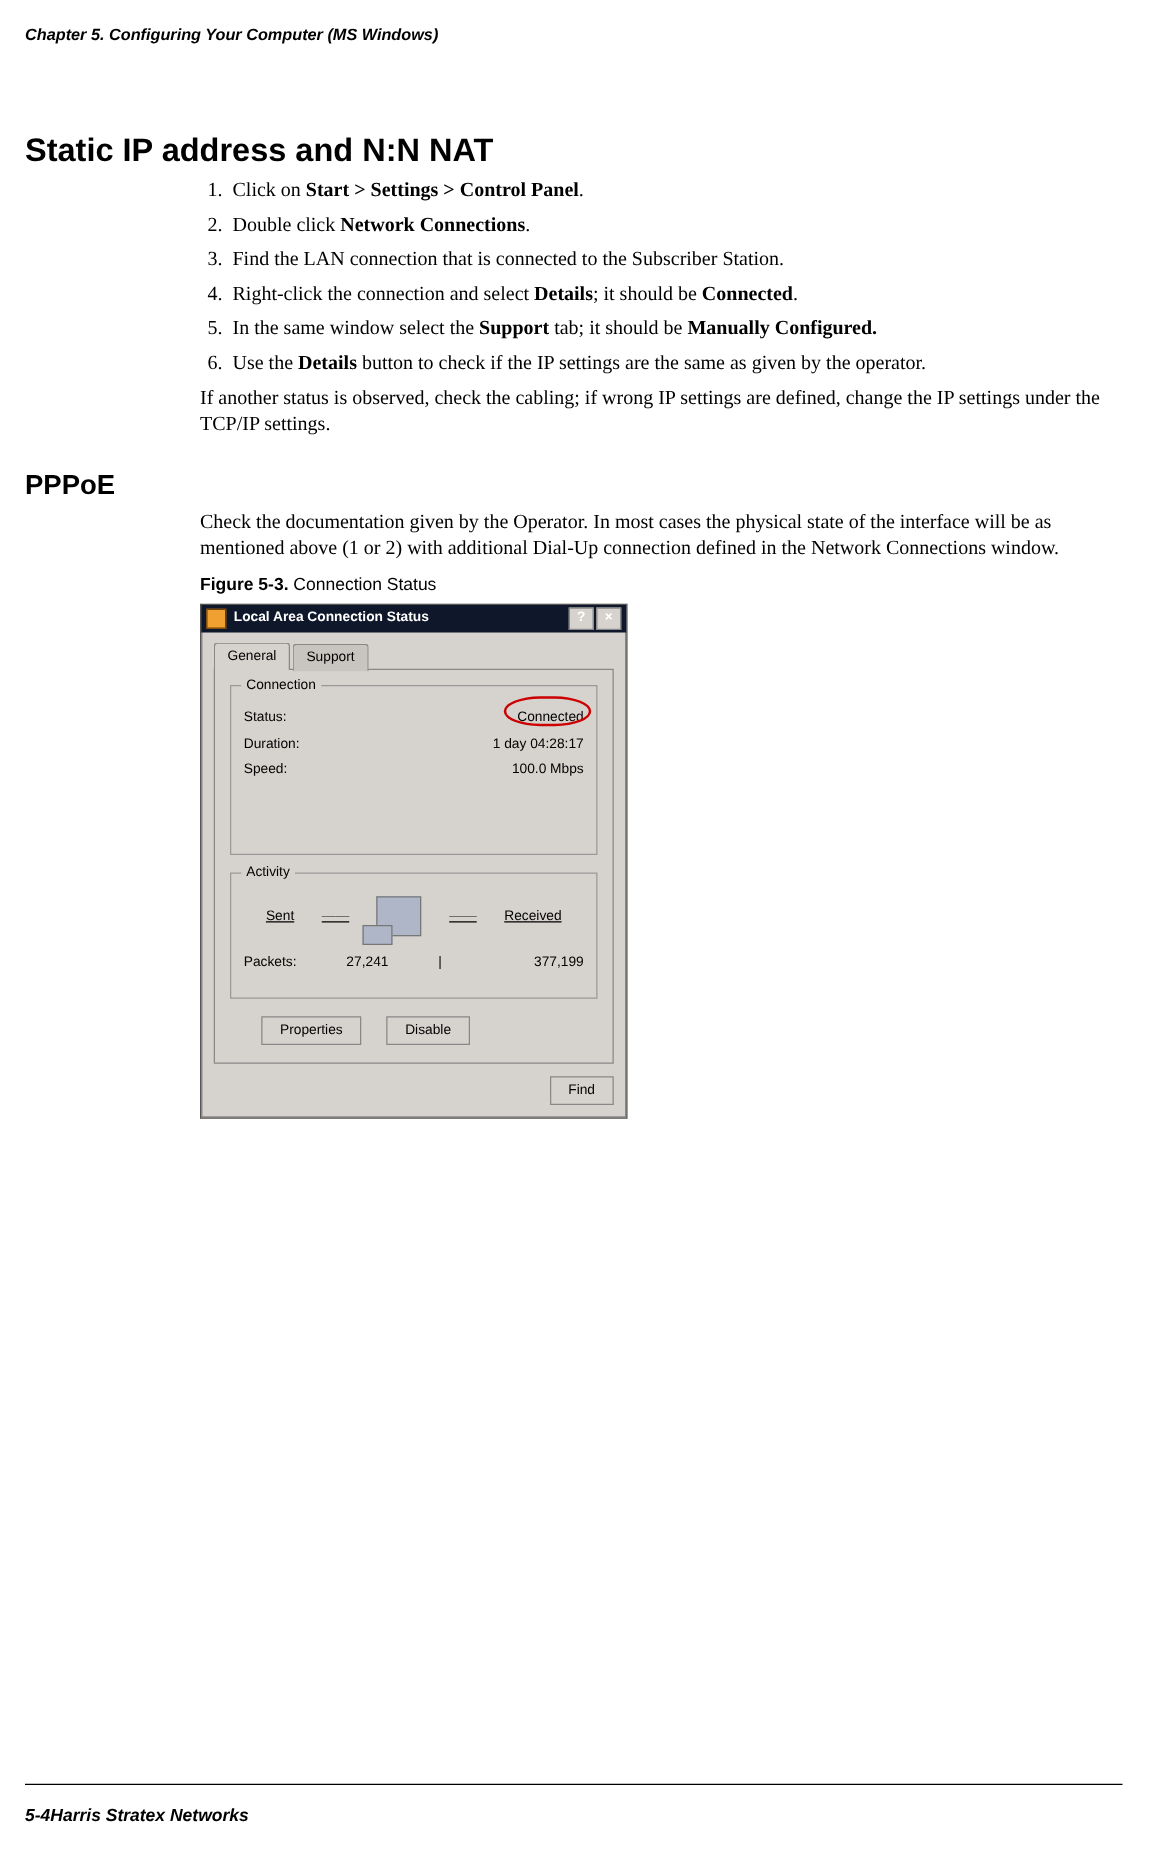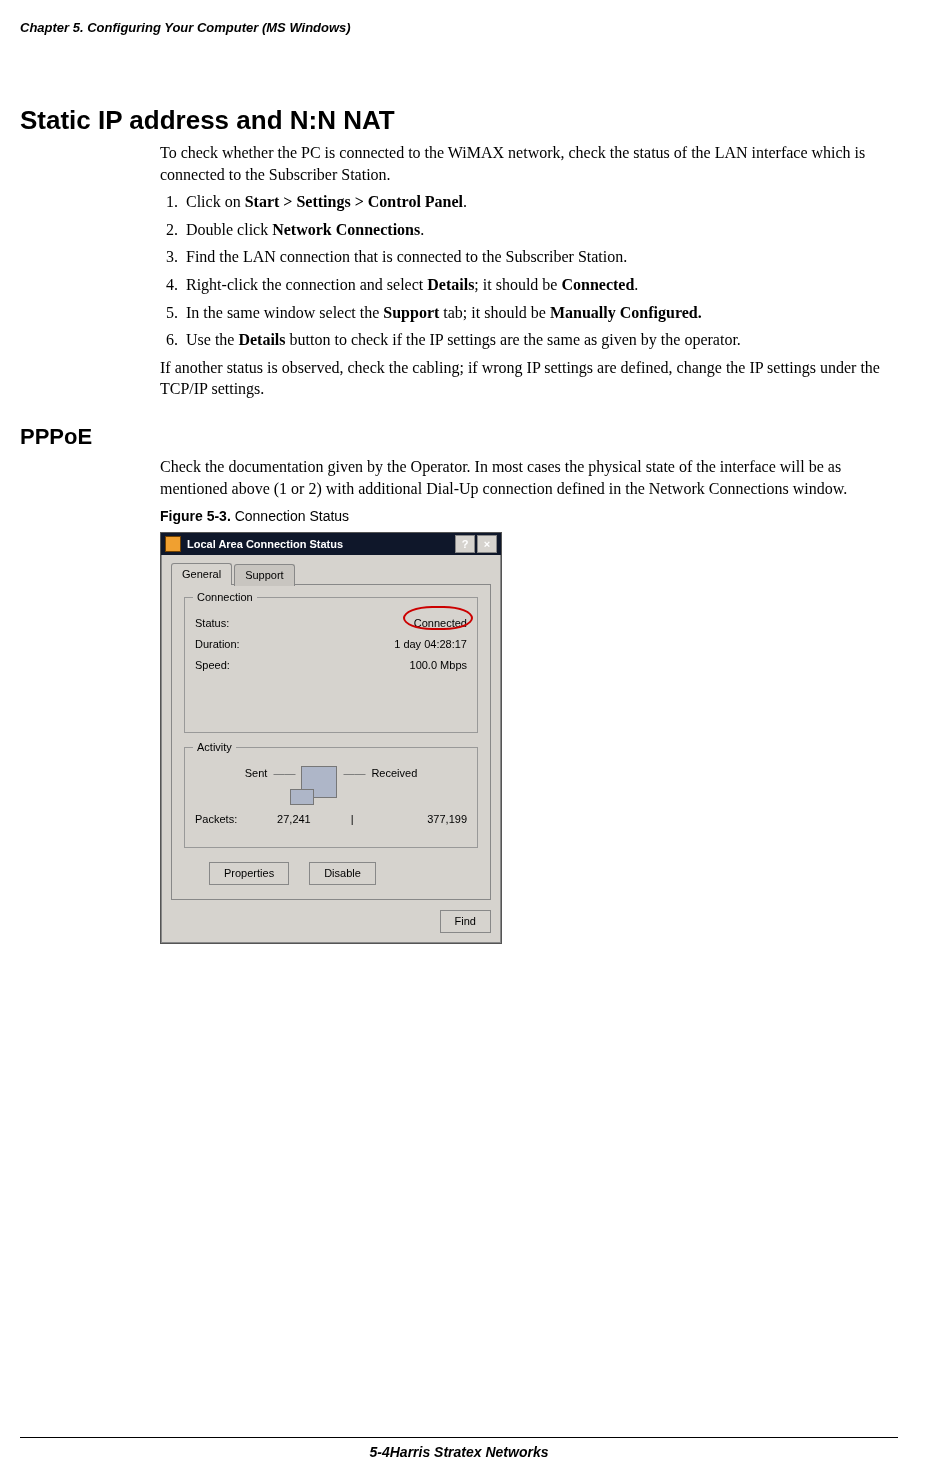--- a/index.html
+++ b/index.html
@@ -22,40 +22,39 @@
   .titlebar .wbtn{width:18px;height:16px;background:#d6d3ce;border:1px solid #888;margin-left:2px;display:flex;align-items:center;justify-content:center;font-size:11px;line-height:1;}
   .dlgbody{padding:8px 10px 10px 10px;}
   .tabs{display:flex;gap:0;margin-bottom:-1px;}
   .tab{border:1px solid #888;border-bottom:none;background:#d6d3ce;padding:3px 10px;border-radius:3px 3px 0 0;margin-right:2px;position:relative;}
   .tab.inactive{background:#c8c5c0;top:1px;}
   .tabpanel{border:1px solid #888;background:#d6d3ce;padding:12px 12px 14px 12px;}
   .group{border:1px solid #999;padding:12px 10px 14px 10px;position:relative;margin-bottom:14px;}
   .group .glabel{position:absolute;top:-8px;left:8px;background:#d6d3ce;padding:0 4px;font-size:11px;}
   .row{display:flex;justify-content:space-between;margin:6px 0;font-size:11px;}
   .circle{position:absolute;border:2px solid #c00;border-radius:50%/60%;width:66px;height:20px;right:4px;top:8px;}
-  .activity-mid{display:flex;align-items:flex-start;justify-content:center;gap:6px;margin:6px 0 8px 0;font-size:11px;}
+  .activity-mid{display:flex;align-items:center;justify-content:center;gap:22px;margin:6px 0 8px 0;font-size:11px;text-decoration:underline;}
   .pcicon{width:34px;height:30px;background:#aeb6c8;border:1px solid #777;position:relative;}
   .pcicon::after{content:"";position:absolute;width:22px;height:14px;background:#aeb6c8;border:1px solid #777;left:-12px;bottom:-8px;}
   .dash{color:#666;}
   .btnrow{display:flex;gap:20px;margin:8px 0 0 0;padding-left:25px;}
   .btn{border:1px solid #888;background:#d6d3ce;padding:3px 14px;font-size:11px;cursor:default;}
   .closerow{display:flex;justify-content:flex-end;margin-top:10px;}
-  .footer{position:absolute;bottom:24px;left:20px;right:40px;border-top:1px solid #000;padding-top:6px;display:flex;justify-content:center;font-family:Verdana,Arial,sans-serif;font-weight:bold;font-style:italic;font-size:14px;}
+  .footer{position:absolute;bottom:24px;left:20px;right:40px;border-top:1px solid #000;padding-top:16px;display:flex;justify-content:flex-start;font-family:Verdana,Arial,sans-serif;font-weight:bold;font-style:italic;font-size:14px;}
 </style>
 </head>
 <body>
 
 <div class="page">
 
   <div class="running-head">Chapter 5.  Configuring Your Computer (MS Windows)</div>
 
   <div class="h1">Static IP address and N:N NAT</div>
 
   <div class="body-col">
-    <p>To check whether the PC is connected to the WiMAX network, check the status of the LAN interface which is connected to the Subscriber Station.</p>
 
     <ol class="steps">
       <li>
         <span>Click on </span><span class="b">Start &gt; Settings &gt; Control Panel</span><span>.</span>
       </li>
       <li>
         <span>Double click </span><span class="b">Network Connections</span><span>.</span>
       </li>
       <li>Find the LAN connection that is connected to the Subscriber Station.</li>
       <li>

